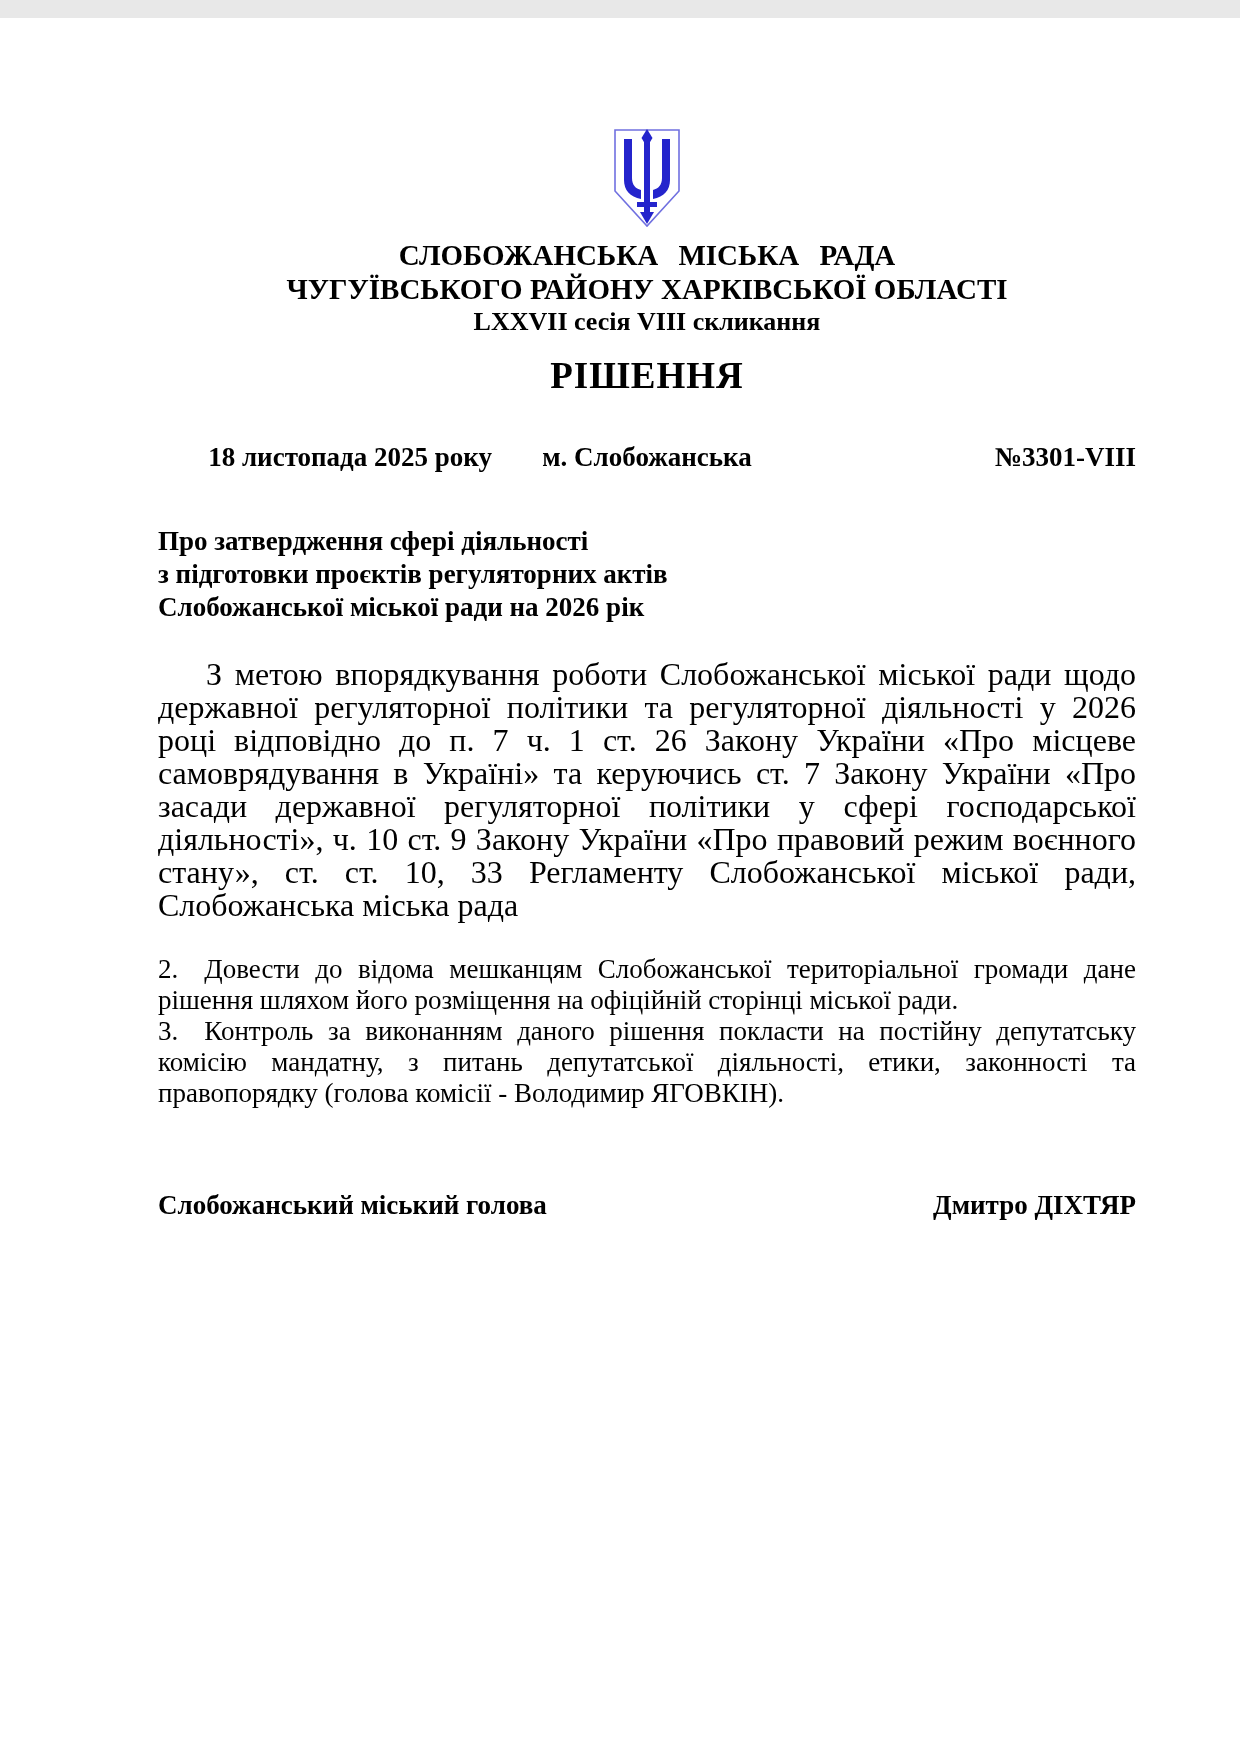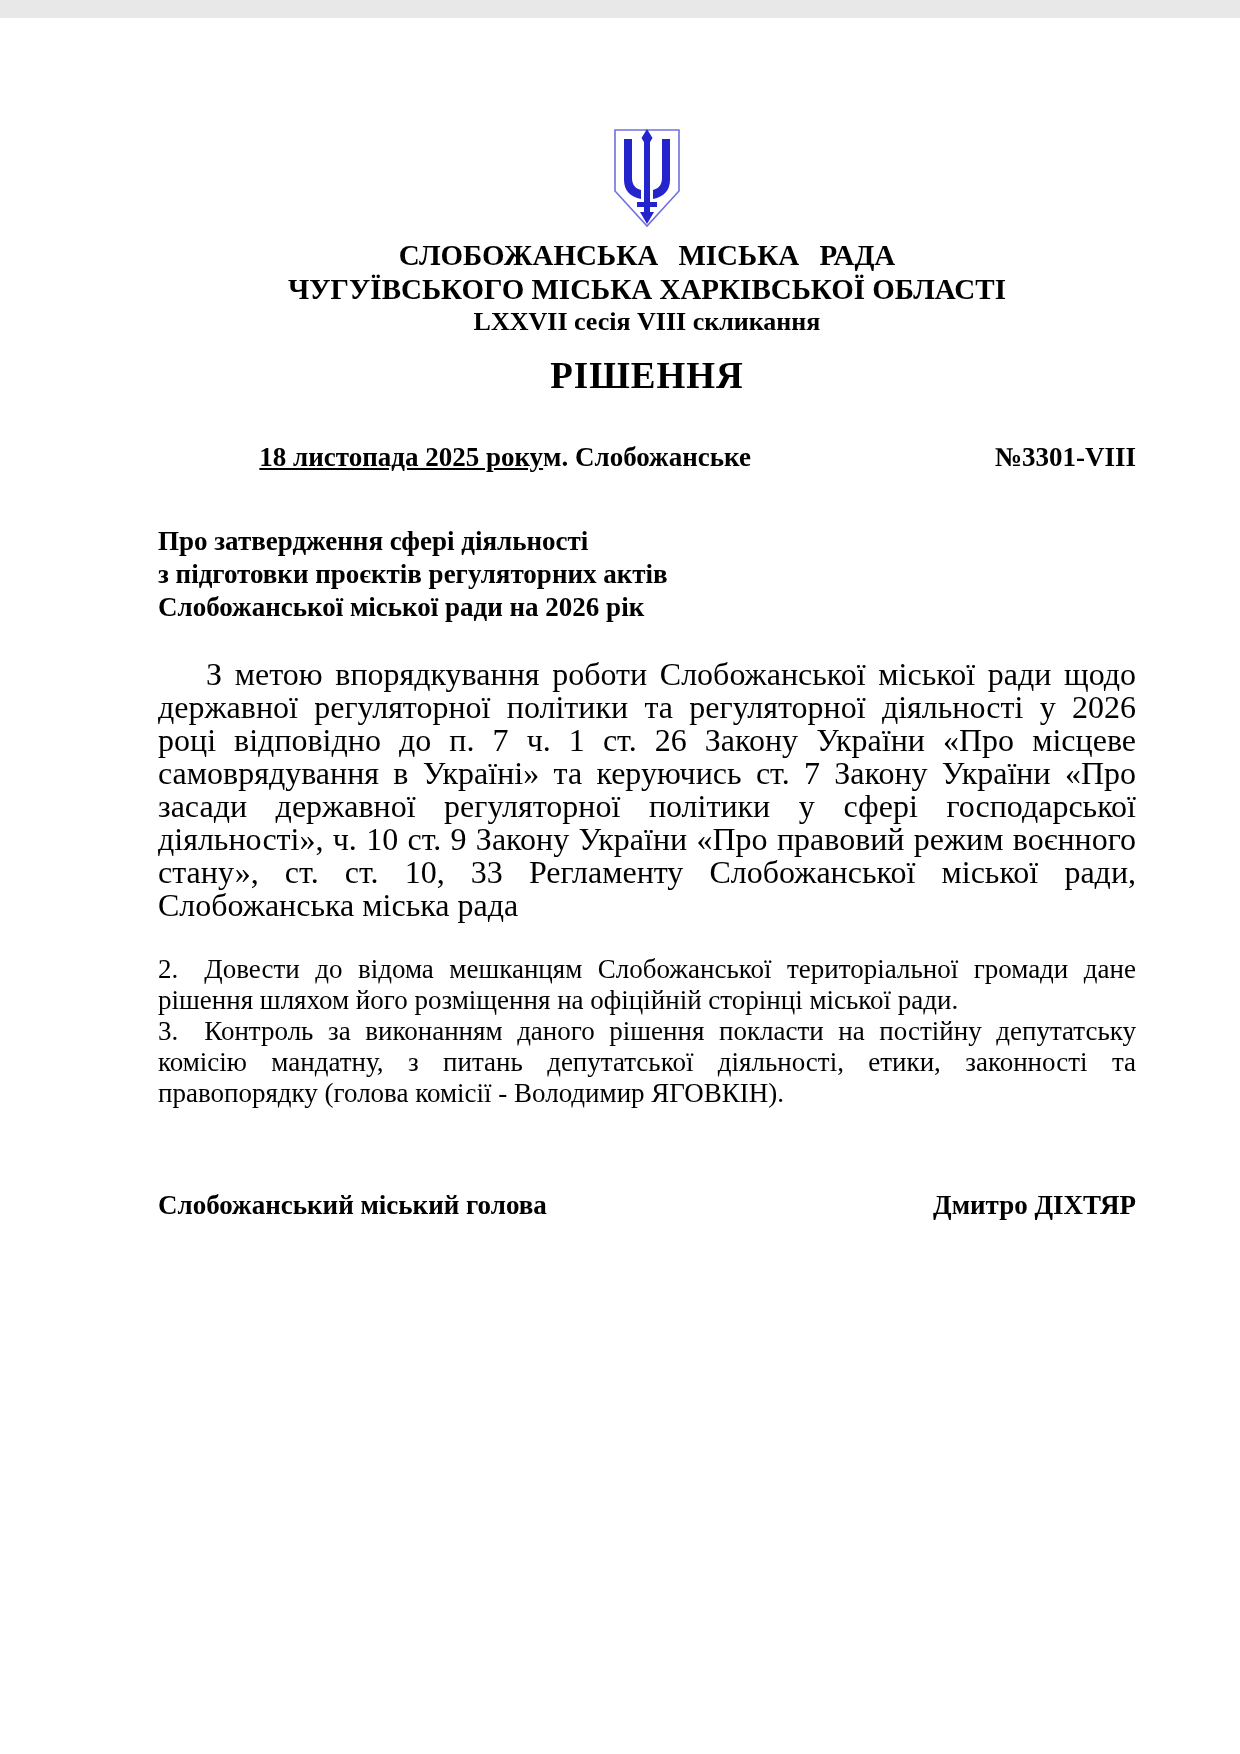--- a/index.html
+++ b/index.html
@@ -55,21 +55,21 @@
     letter-spacing: 1px;
   }
   .date-row {
     margin-top: 47px;
     display: grid;
     grid-template-columns: 1fr auto 1fr;
     font-size: 27px;
     line-height: 34px;
     font-weight: bold;
   }
-  .date-row .left  { text-align: right; text-decoration: underline; }
+  .date-row .left  { text-align: center; }
   .date-row .mid   { text-align: center; }
   .date-row .right { text-align: right; }
 
   .subject {
     margin-top: 51px;
     font-size: 27px;
     line-height: 33px;
     font-weight: bold;
   }
   .preamble {
@@ -121,28 +121,28 @@
         <path d="M14 11 h8 v39 c0 7 3.5 10.5 9 12 v9 c-11 -2 -17 -9 -17 -19 z"></path>
         <path d="M60 11 h-8 v39 c0 7 -3.5 10.5 -9 12 v9 c11 -2 17 -9 17 -19 z"></path>
         <path d="M27 74 h20 v5 h-20 z"></path>
         <path d="M34 70 h6 v16 h-6 z"></path>
         <path d="M37 96 l-7 -12 h14 z"></path>
       </g>
     </svg>
   </div>
 
   <div class="org-name">СЛОБОЖАНСЬКА МІСЬКА РАДА</div>
-  <div class="org-region">ЧУГУЇВСЬКОГО МІСЬКА ХАРКІВСЬКОЇ ОБЛАСТІ</div>
+  <div class="org-region">ЧУГУЇВСЬКОГО РАЙОНУ ХАРКІВСЬКОЇ ОБЛАСТІ</div>
   <div class="session">LXXVII сесія VIII скликання</div>
 
   <div class="doc-type">РІШЕННЯ</div>
 
   <div class="date-row">
     <span class="left">18 листопада 2025 року</span>
-    <span class="mid">м. Слобожанське</span>
+    <span class="mid">м. Слобожанська</span>
     <span class="right">№3301-VIII</span>
   </div>
 
   <div class="subject">
     <div>Про затвердження сфері діяльності</div>
     <div>з підготовки проєктів регуляторних актів</div>
     <div>Слобожанської міської ради на 2026 рік</div>
   </div>
 
   <p class="preamble">З метою впорядкування роботи Слобожанської міської ради щодо державної регуляторної політики та регуляторної діяльності у 2026 році відповідно до п. 7 ч. 1 ст. 26 Закону України «Про місцеве самоврядування в Україні» та керуючись ст. 7 Закону України «Про засади державної регуляторної політики у сфері господарської діяльності», ч. 10 ст. 9 Закону України «Про правовий режим воєнного стану», ст. ст. 10, 33 Регламенту Слобожанської міської ради, Слобожанська міська рада</p>

